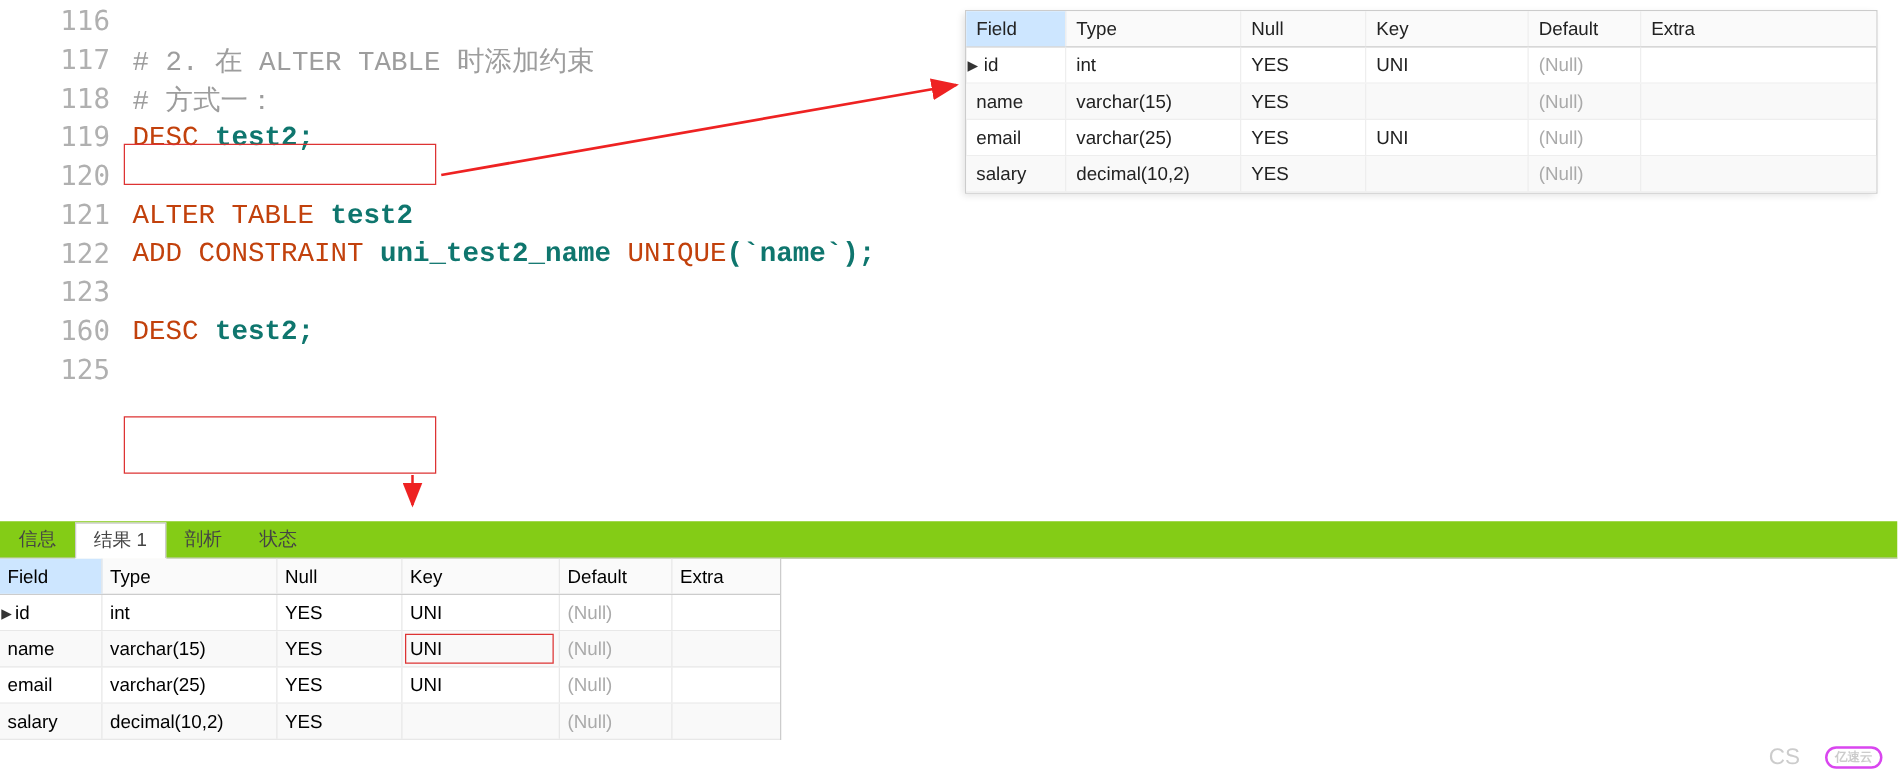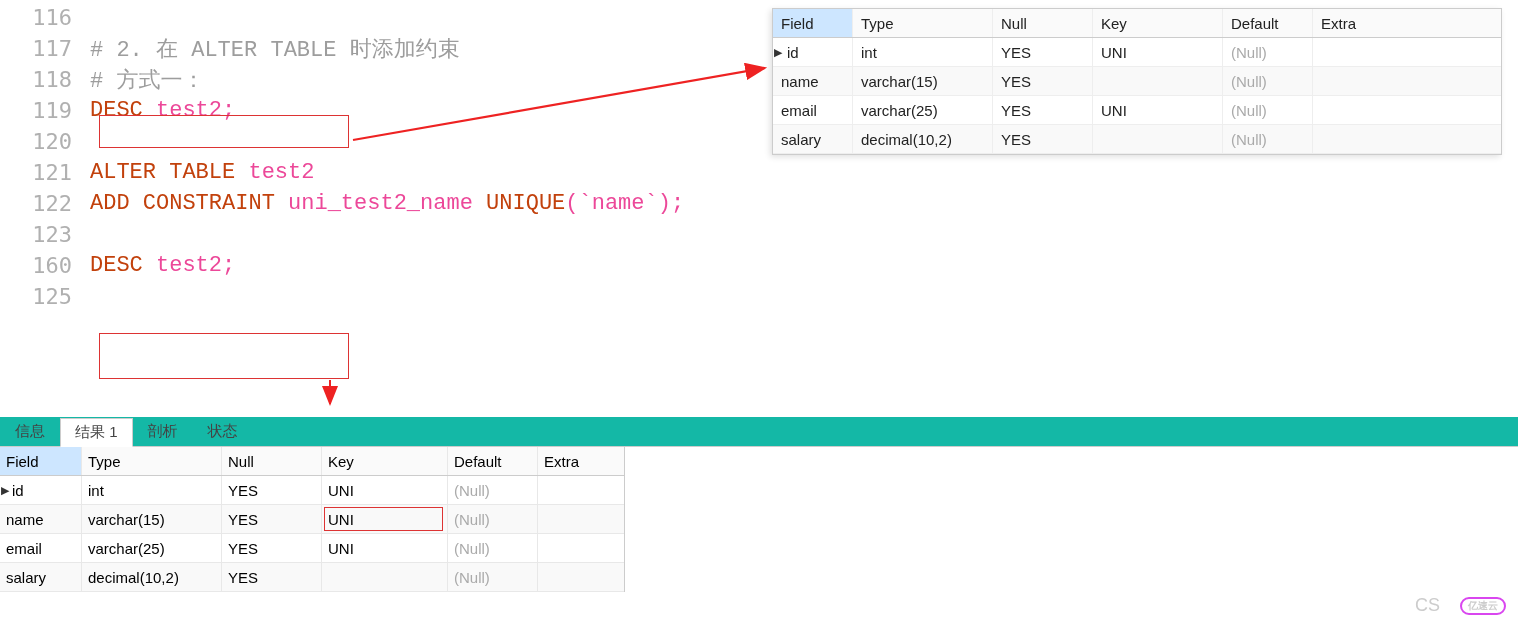--- a/index.html
+++ b/index.html
@@ -20,30 +20,31 @@
     height: 31px;
     align-items: center;
     font-size: 22px;
   }
   .line-no {
     width: 90px;
     text-align: right;
     padding-right: 18px;
     color: #b0b0b0;
     font-family: Consolas, monospace;
+    margin-left: 16px;
   }
   .code-content {
     white-space: pre;
     font-family: Consolas, "Courier New", monospace;
     color: #555;
     position: relative;
   }
   .kw { color: #c2410c; }
   .cm { color: #9d9d9d; }
-  .id { color: #ec4899; }
+  .id { color: #0f766e; font-weight: bold; }
   .box-red {
     position: absolute;
     border: 1px solid #d33;
     pointer-events: none;
   }
   .float-table {
     position: absolute;
     top: 8px;
     left: 772px;
     width: 730px;
@@ -84,21 +85,21 @@
     left: -1px;
     color: #333;
     font-size: 11px;
   }
   
   .tabs {
     display: flex;
     font-family: Arial, sans-serif;
     font-size: 15px;
     border-bottom: 1px solid #ccc;
-    background: #14b8a6;
+    background: #84cc16;
     margin-top: 6px;
   }
   .tab {
     padding: 4px 14px;
     border: 1px solid transparent;
     border-bottom: none;
     color: #444;
     cursor: pointer;
   }
   .tab.active {

